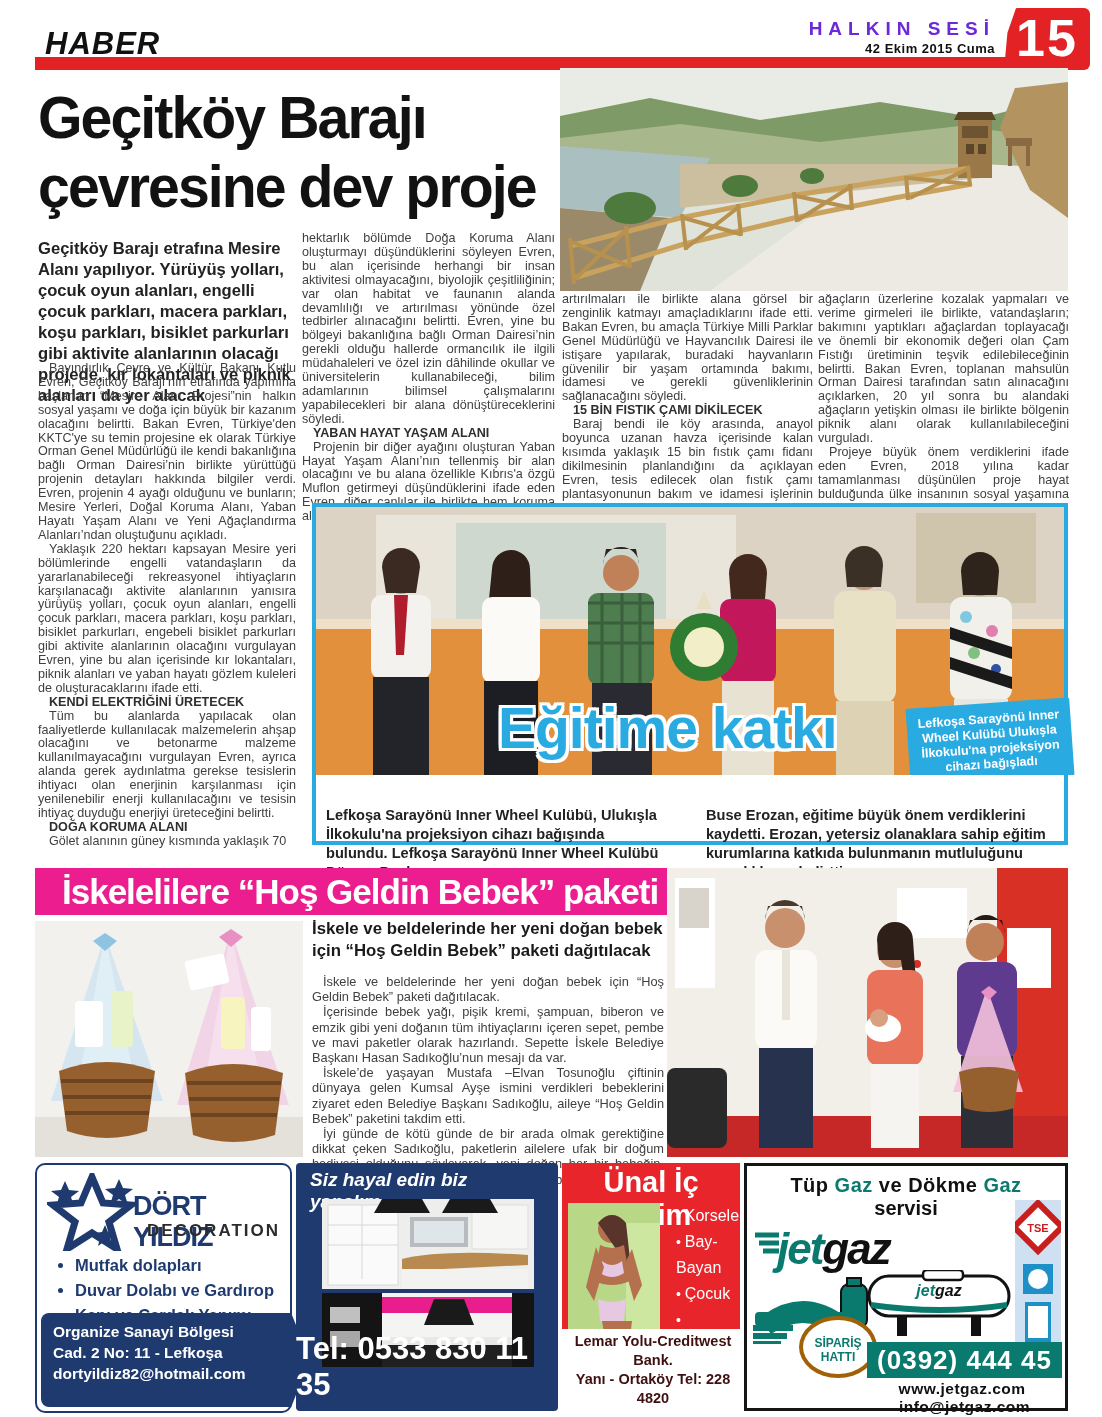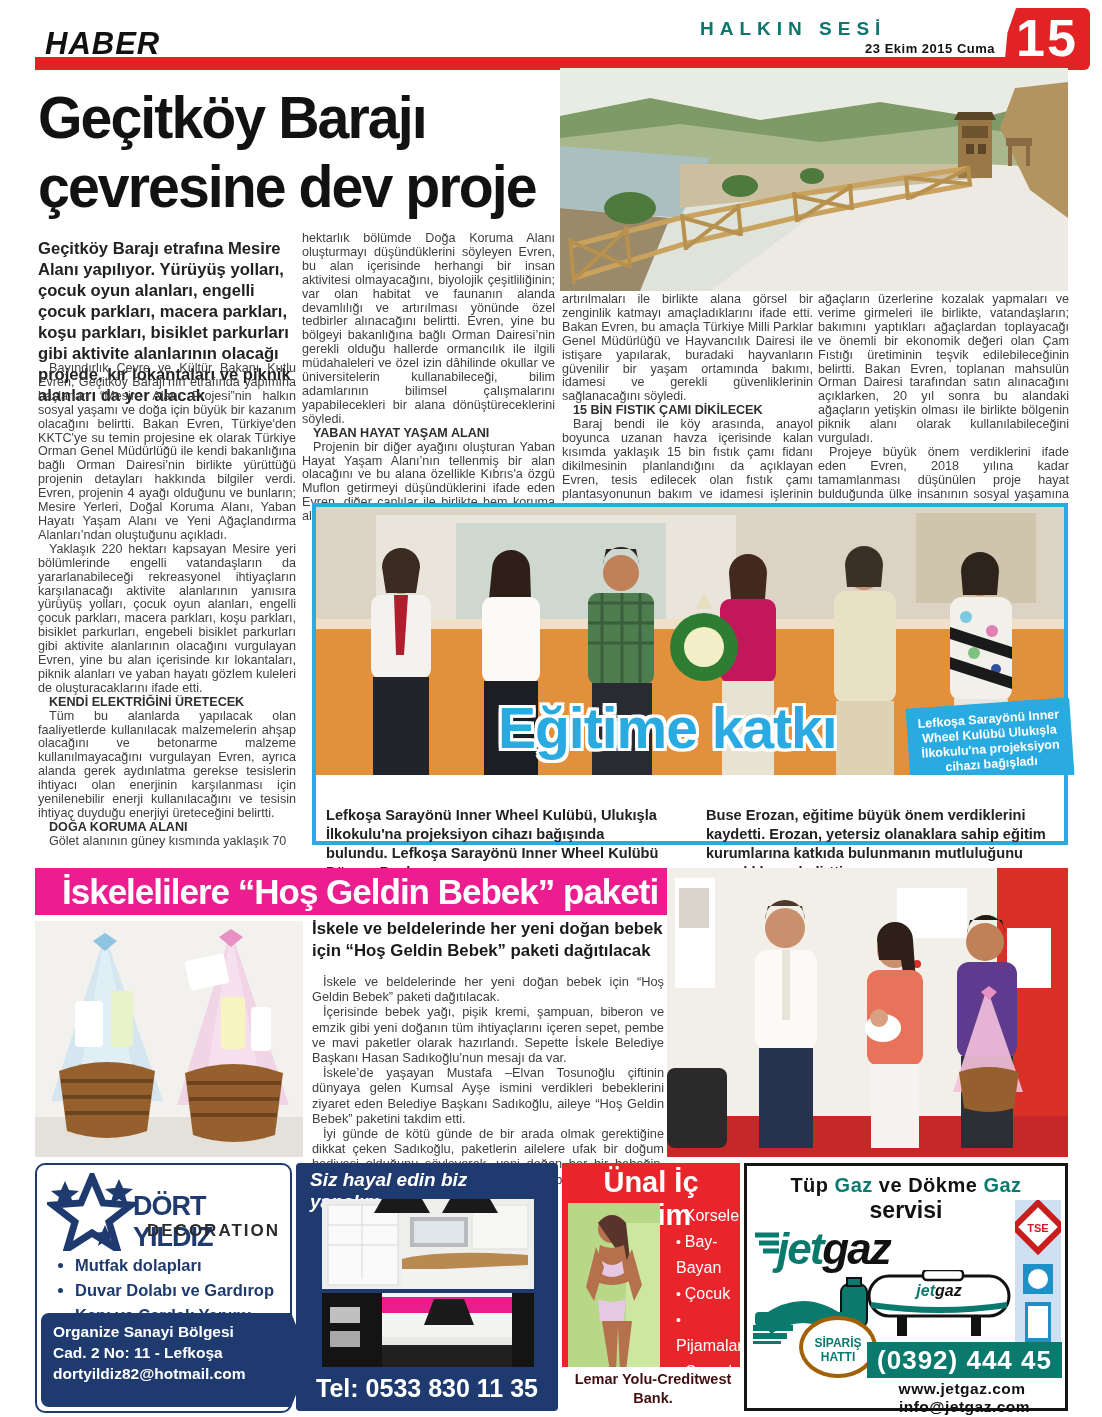--- a/index.html
+++ b/index.html
@@ -4,21 +4,21 @@
 <style>
   html,body{margin:0;padding:0;background:#9a9a9a;}
   .page{position:relative;width:1102px;height:1417px;background:#ffffff;overflow:hidden;
         font-family:"Liberation Sans",sans-serif;color:#3d3d3d;}
   .abs{position:absolute;}
 
   
   .haber{font-size:31px;font-weight:bold;font-style:italic;color:#111;letter-spacing:1px;}
   .haber-underline{background:#111;height:4px;}
   .redbar{background:#e32226;height:13px;}
-  .masthead{font-size:19px;font-weight:bold;color:#0f766e;letter-spacing:6px;}
+  .masthead{font-size:19px;font-weight:bold;color:#6d28d9;letter-spacing:6px;text-align:right;}
   .issue-date{font-size:13px;font-weight:bold;color:#111;text-align:right;letter-spacing:.5px;}
   .pagebadge{background:#e32226;border-radius:14px 6px 6px 14px;
              clip-path:polygon(14% 0,100% 0,100% 100%,0 100%,4% 40%);
              color:#fff;font-size:52px;font-weight:bold;text-align:center;line-height:60px;
              font-family:"Liberation Sans",sans-serif;letter-spacing:2px;}
 
   
   .headline{font-size:59px;line-height:69px;font-weight:bold;color:#121212;letter-spacing:-2px;
             transform:scaleX(.97);transform-origin:left top;}
   .lead{font-size:16.6px;line-height:21px;font-weight:bold;color:#222;}
@@ -48,50 +48,50 @@
   .ad-dort{background:#fff;border:2px solid #1e3a6e;border-radius:10px;}
   .dort-name{color:#1e3a6e;font-size:27px;font-weight:bold;letter-spacing:-1px;}
   .dort-sub{color:#2b2b2b;font-size:17px;font-weight:bold;letter-spacing:2px;}
   .dort-list{color:#1e3a6e;font-size:16.5px;font-weight:bold;line-height:25px;margin:0;
              padding-left:24px;}
   .dort-addr{background:#1e3a6e;color:#fff;font-size:15.5px;font-weight:bold;line-height:21px;
              border-radius:8px;padding:8px 12px;
              clip-path:polygon(0 0,93% 0,100% 50%,93% 100%,0 100%);}
   .ad-kitchen{background:#1e3a6e;border-radius:4px;}
   .kitchen-slogan{color:#fff;font-size:19px;font-weight:bold;font-style:italic;}
-  .kitchen-tel{color:#fff;font-size:25px;font-weight:bold;text-align:center;}
+  .kitchen-tel{color:#fff;font-size:31px;font-weight:bold;text-align:left;}
   .ad-unal{background:#e8252b;}
   .unal-title{color:#fff;font-size:29px;font-weight:bold;text-align:center;}
   .unal-list{color:#fff;font-size:16px;line-height:26px;margin:0;padding-left:14px;list-style:none;}
   .unal-list li::before{content:"• ";font-size:14px;}
   .unal-foot{background:#fff;color:#401010;font-size:14.5px;font-weight:bold;text-align:center;
              line-height:19px;padding:3px 2px;}
   .ad-jetgaz{background:#fff;border:3px solid #151515;}
   .jet-title{font-size:20px;font-weight:bold;text-align:center;color:#111;letter-spacing:.5px;}
   .jet-title .g{color:#0b7a6e;}
-  .jet-servisi{font-size:23px;font-weight:bold;text-align:center;color:#111;}
+  .jet-servisi{font-size:20px;font-weight:bold;text-align:center;color:#111;}
   .jet-logo{font-size:44px;font-weight:bold;font-style:italic;letter-spacing:-2px;}
   .jet-logo .jet{color:#0b7a6e;}
   .jet-logo .gaz{color:#111;}
   .jet-phonebar{background:#0b7a6e;color:#fff;font-size:26px;font-weight:bold;
                 text-align:center;line-height:36px;letter-spacing:1px;}
   .jet-web{color:#111;font-size:15.5px;font-weight:bold;text-align:center;letter-spacing:.5px;}
   .siparis-circle{background:#fff;border:4px solid #a16207;border-radius:50%;
                   color:#0b7a6e;font-size:12px;font-weight:bold;text-align:center;}
   .certs{background:#cfe0f2;}
 </style>
 </head>
 <body>
 
 <div class="page">
 
   <div class="abs haber" style="left:45px;top:26px;">HABER</div>
   <div class="abs haber-underline" style="left:45px;top:60px;width:122px;"></div>
   <div class="abs masthead" style="left:700px;top:18px;width:295px;">HALKIN SESİ</div>
-  <div class="abs issue-date" style="left:700px;top:41px;width:295px;">23 Ekim 2015 Cuma</div>
+  <div class="abs issue-date" style="left:700px;top:41px;width:295px;">42 Ekim 2015 Cuma</div>
   <div class="abs redbar" style="left:35px;top:57px;width:1033px;"></div>
   <div class="abs pagebadge" style="left:1004px;top:8px;width:86px;height:62px;">15</div>
 
   <div class="abs headline" style="left:38px;top:84px;width:560px;">
     <div>Geçitköy Barajı</div>
     <div>çevresine dev proje</div>
   </div>
   <div class="abs lead" style="left:38px;top:238px;width:258px;">Geçitköy Barajı etrafına Mesire Alanı yapılıyor. Yürüyüş yolları, çocuk oyun alanları, engelli çocuk parkları, macera parkları, koşu parkları, bisiklet parkurları gibi aktivite alanlarının olacağı projede, kır lokantaları ve piknik alanları da yer alacak</div>
 
   <div class="abs photo" style="left:560px;top:68px;width:508px;height:223px;">
@@ -381,20 +381,21 @@
     <ul class="unal-list abs" style="left:100px;top:40px;width:76px;">
       <li>Korseler</li>
       <li>Bay-Bayan</li>
       <li>Çocuk</li>
       <li>Pijamaları</li>
       <li>Çoraplar</li>
       <li>Bebe takımları</li>
     </ul>
     <div class="unal-foot abs" style="left:0;bottom:0;width:178px;">
       <div>Lemar Yolu-Creditwest Bank.</div>
+      <div>Yanı - Ortaköy Tel: 228 4820</div>
     </div>
   </div>
 
   <div class="abs ad-jetgaz" style="left:744px;top:1163px;width:318px;height:242px;">
     <div class="jet-title" style="margin-top:8px;"><span>Tüp </span><span class="g">Gaz</span><span> ve Dökme </span><span class="g">Gaz</span></div>
     <div class="jet-servisi">servisi</div>
     <div class="jet-logo abs" style="left:30px;top:58px;">
       <span class="jet">jet</span><span class="gaz">gaz</span>
     </div>
     <svg class="abs" style="left:8px;top:66px;" width="26" height="24" viewBox="0 0 26 24">

